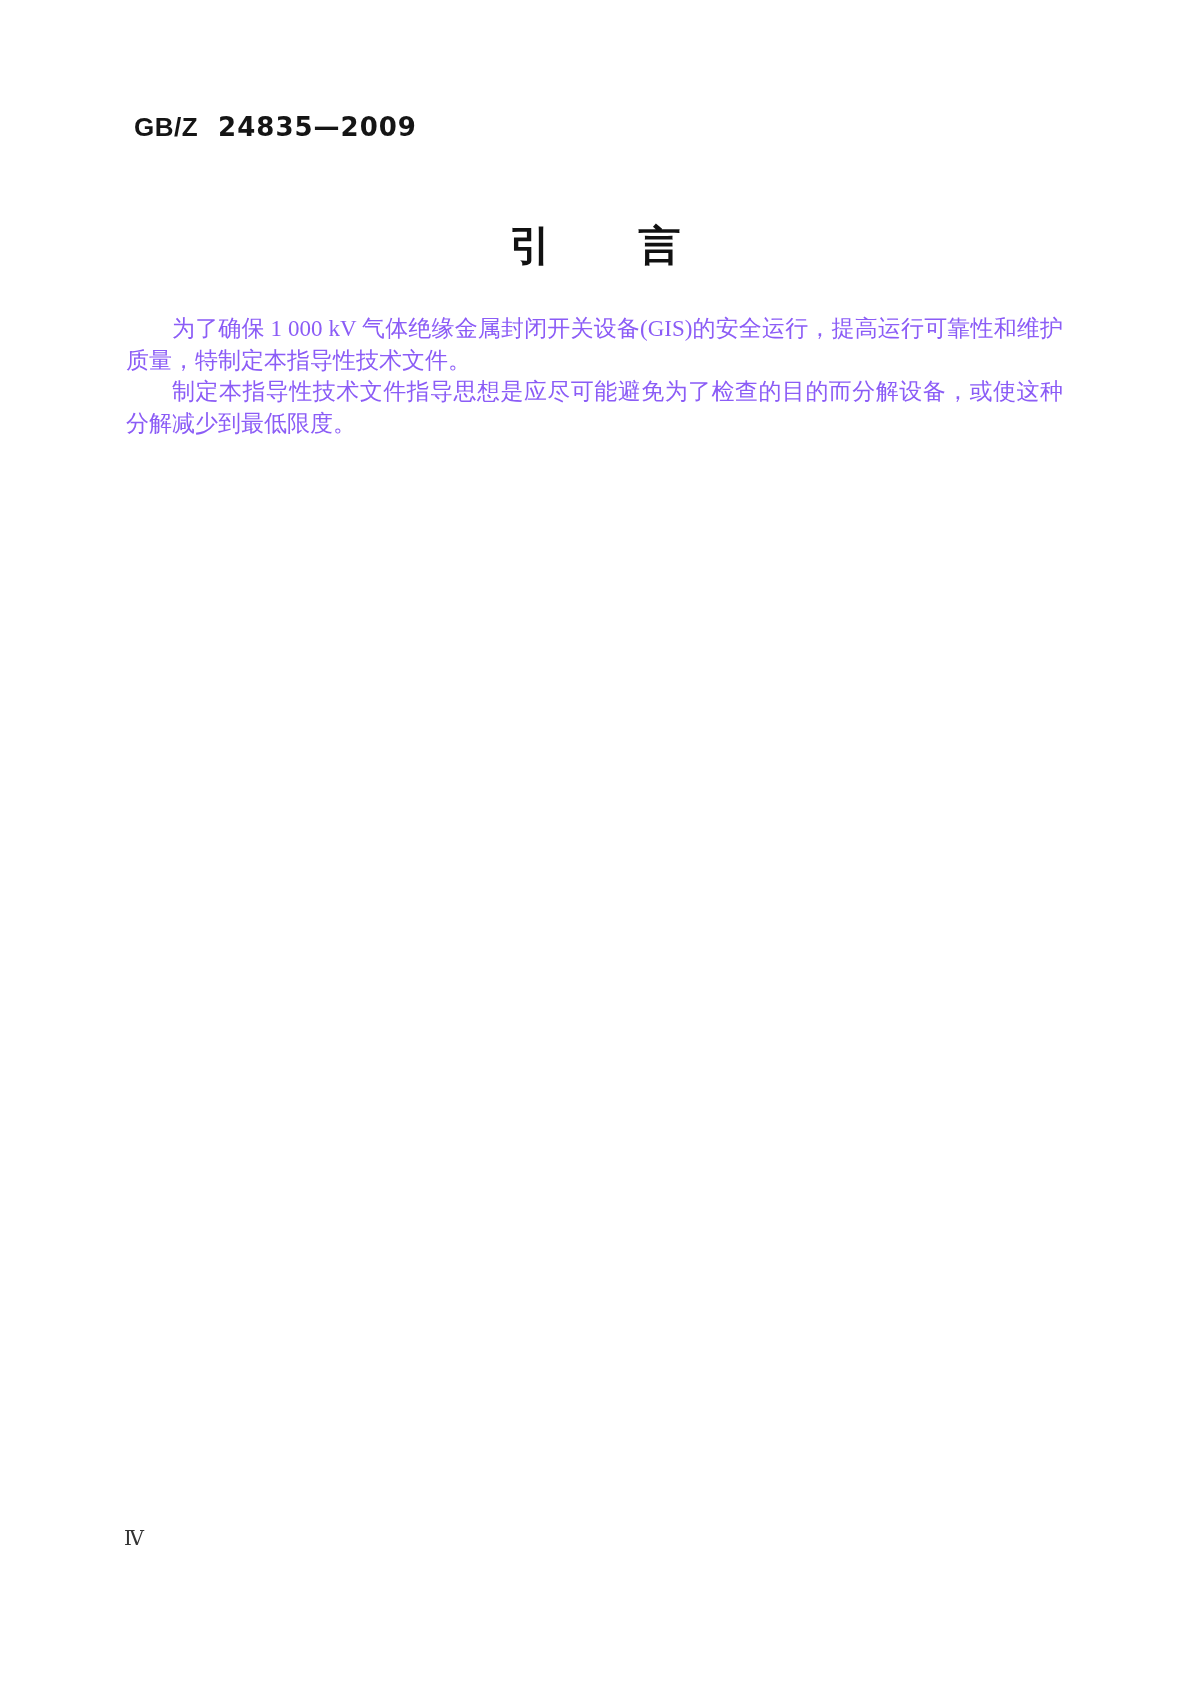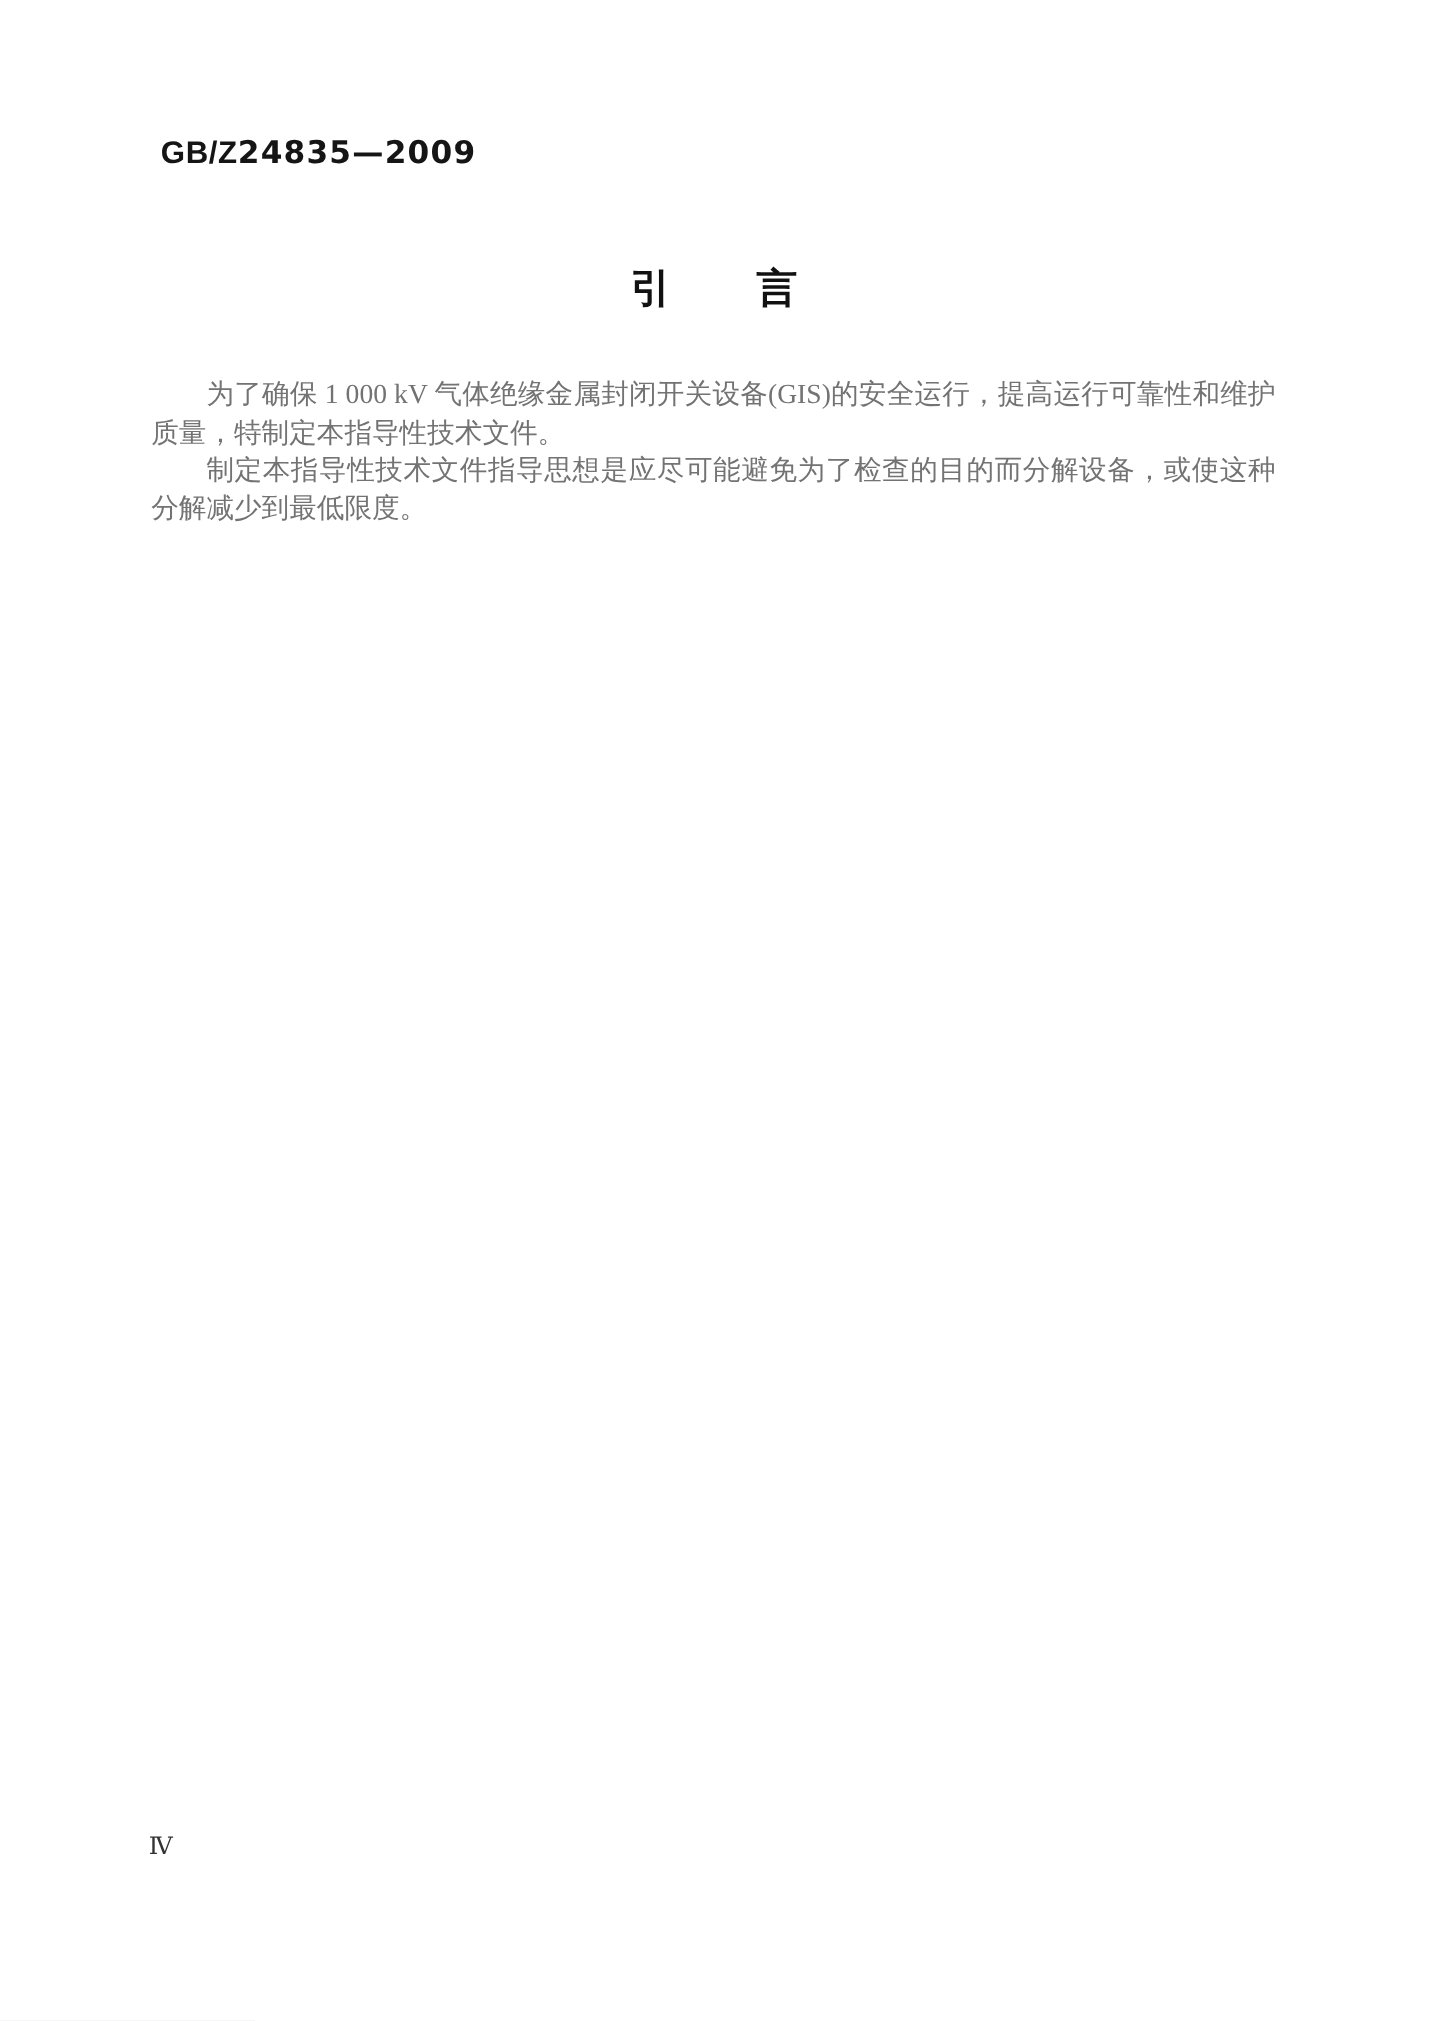--- a/index.html
+++ b/index.html
@@ -25,45 +25,45 @@
     font-size: 26px;
     letter-spacing: 0.5px;
     white-space: nowrap;
   }
   .std-header .code {
     font-family: Liberation Sans, sans-serif;
   }
   .std-header .number {
     font-family: "DejaVu Sans", "Liberation Sans", sans-serif;
     font-weight: bold;
-    margin-left: 0;
+    margin-left: 20px;
     letter-spacing: 1px;
   }
   .doc-title {
     position: absolute;
     left: 0;
     right: 0;
     top: 218px;
     margin: 0;
     text-align: center;
     font-family: "Liberation Sans", "DejaVu Sans", sans-serif;
     font-weight: bold;
-    font-size: 34px;
+    font-size: 42px;
     letter-spacing: 1px;
     color: #111111;
   }
   .content {
     position: absolute;
     left: 126px;
     top: 313px;
     width: 937px;
     font-size: 23px;
     line-height: 31.5px;
     text-align: justify;
-    color: #737373;
+    color: #8b5cf6;
   }
   .content p {
     margin: 0;
     padding: 0;
     text-indent: 2em;
   }
   .page-number {
     position: absolute;
     left: 124px;
     top: 1526px;

